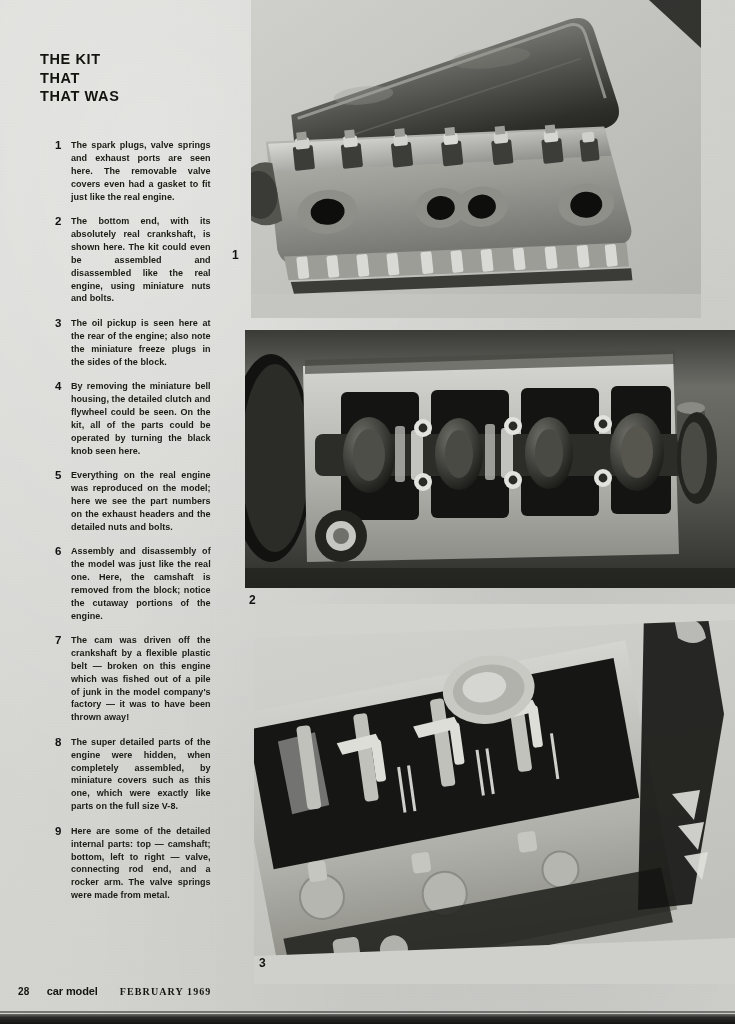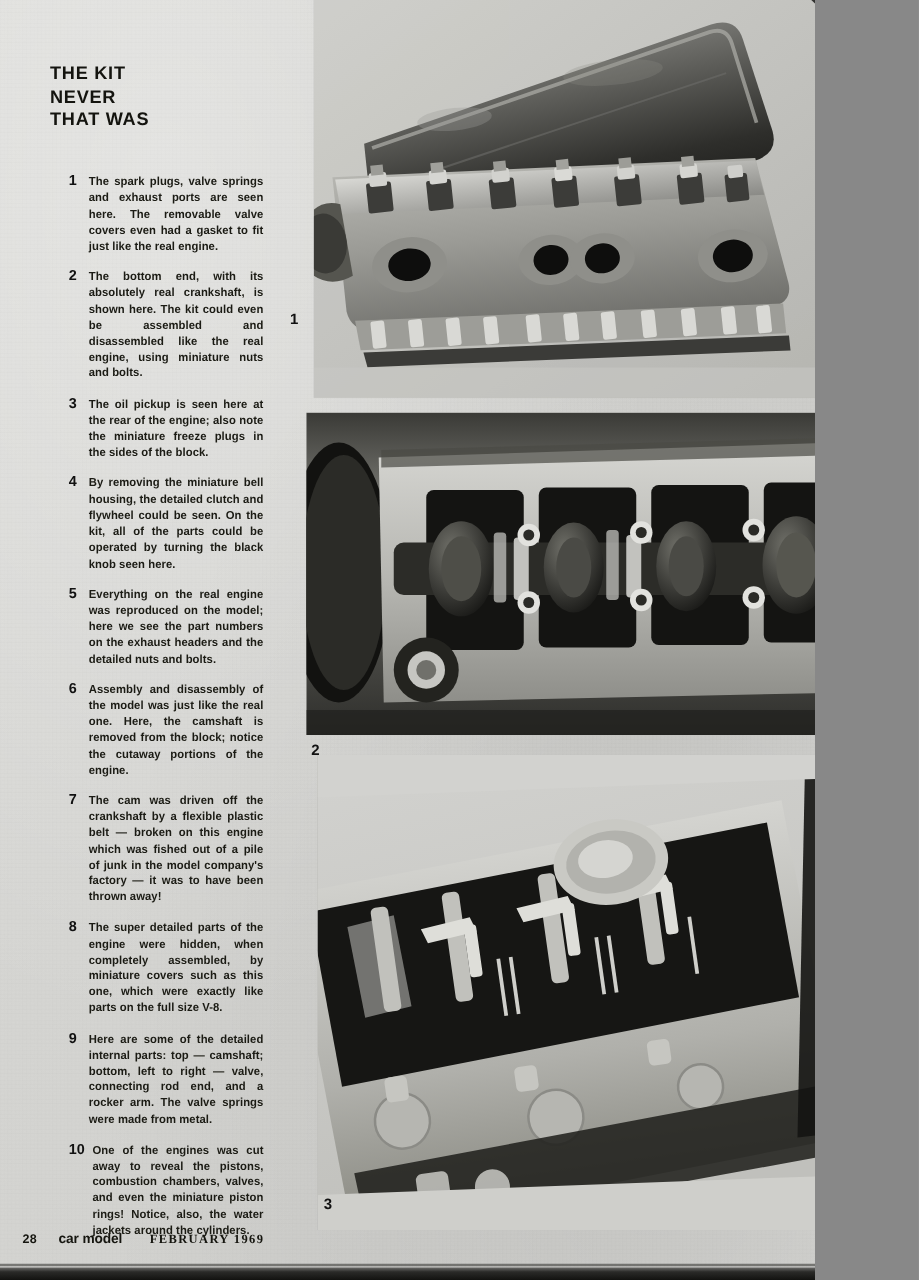--- a/index.html
+++ b/index.html
@@ -2,21 +2,21 @@
 <html><head>
 <meta charset="utf-8">
 <style>
   html, body {
     margin: 0;
     padding: 0;
     background: #888;
   }
   .page {
     position: relative;
-    width: 652px;
+    width: 735px;
     height: 1024px;
     overflow: hidden;
     background: #d6d6d3;
     font-family: "Liberation Sans", sans-serif;
     -webkit-font-smoothing: none;
   }
   
   .paper-grain {
     position: absolute;
     inset: 0;
@@ -152,21 +152,21 @@
 </style>
 </head>
 <body>
 
 <div class="page">
   <div class="paper-grain"></div>
   <div class="paper-noise"></div>
 
   <div class="headline">
     <div>THE KIT</div>
-    <div>NEVER</div>
+    <div>THAT</div>
     <div>THAT WAS</div>
   </div>
 
   <div class="caption-col">
     <div class="cap-item">
       <span class="cap-num">1</span>
       <div class="cap-text">The spark plugs, valve springs and exhaust ports are seen here. The removable valve covers even had a gasket to fit just like the real engine.</div>
     </div>
     <div class="cap-item">
       <span class="cap-num">2</span>
@@ -192,24 +192,20 @@
       <span class="cap-num">7</span>
       <div class="cap-text">The cam was driven off the crankshaft by a flexible plastic belt — broken on this engine which was fished out of a pile of junk in the model company's factory — it was to have been thrown away!</div>
     </div>
     <div class="cap-item">
       <span class="cap-num">8</span>
       <div class="cap-text">The super detailed parts of the engine were hidden, when completely assembled, by miniature covers such as this one, which were exactly like parts on the full size V-8.</div>
     </div>
     <div class="cap-item">
       <span class="cap-num">9</span>
       <div class="cap-text">Here are some of the detailed internal parts: top — camshaft; bottom, left to right — valve, connecting rod end, and a rocker arm. The valve springs were made from metal.</div>
-    </div>
-    <div class="cap-item wide">
-      <span class="cap-num">10</span>
-      <div class="cap-text">One of the engines was cut away to reveal the pistons, combustion chambers, valves, and even the miniature piston rings! Notice, also, the water jackets around the cylinders.</div>
     </div>
   </div>
 
   <div class="photo photo-1">
     <svg width="450" height="318" viewBox="0 0 450 318">
       <defs>
         <linearGradient id="bg1" x1="0" y1="0" x2="1" y2="1">
           <stop offset="0%" stop-color="#cfcfcb"></stop>
           <stop offset="50%" stop-color="#c2c2be"></stop>
           <stop offset="100%" stop-color="#b4b4b0"></stop>

